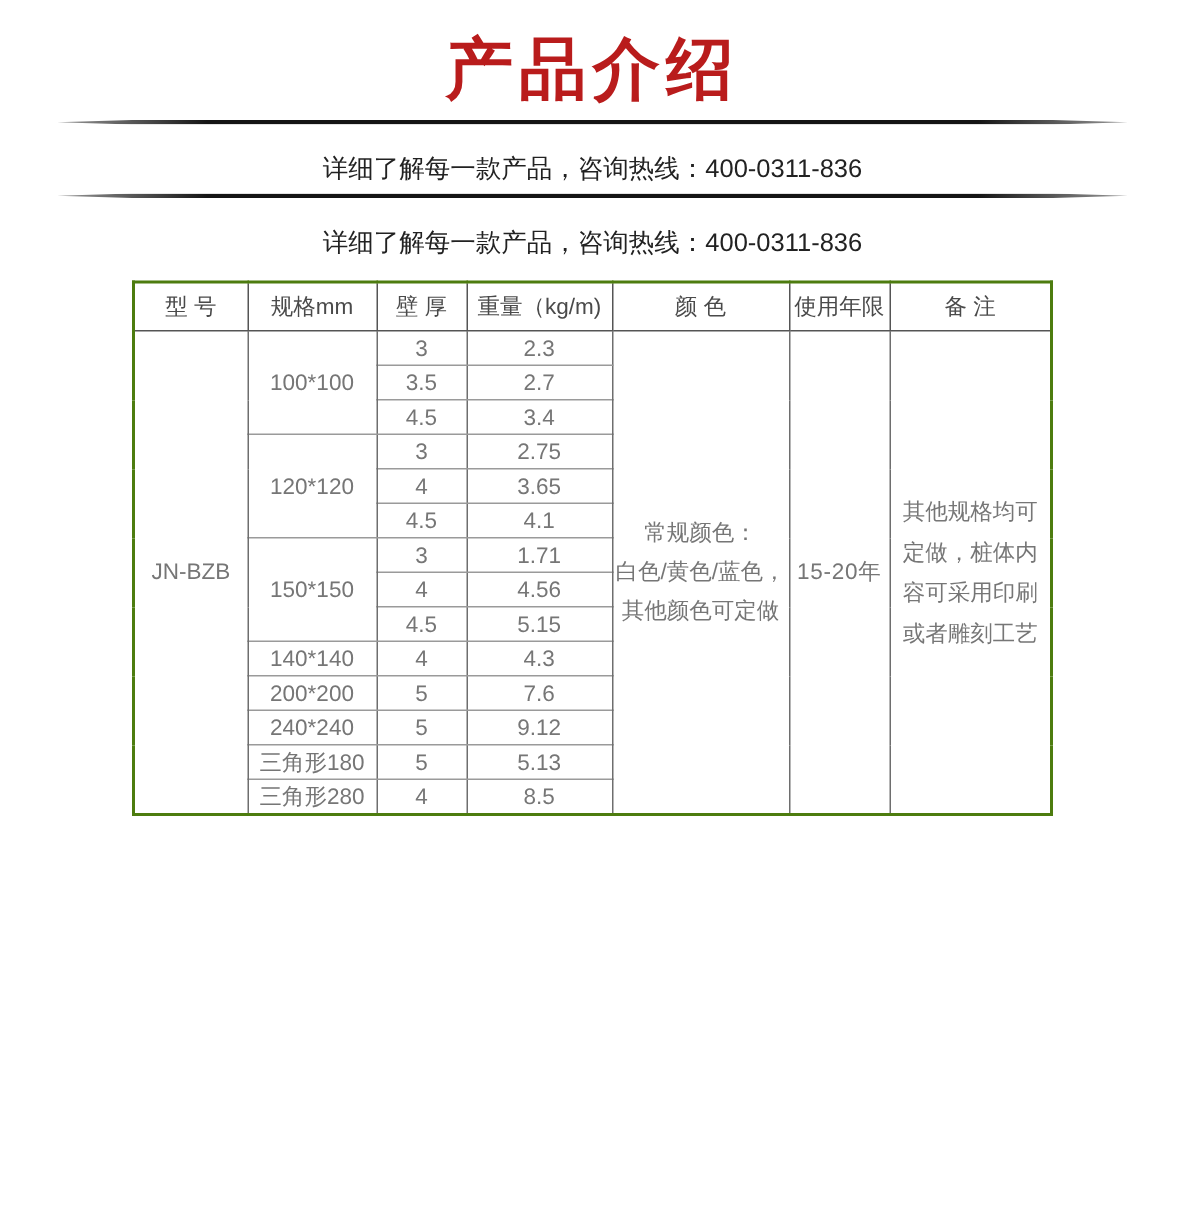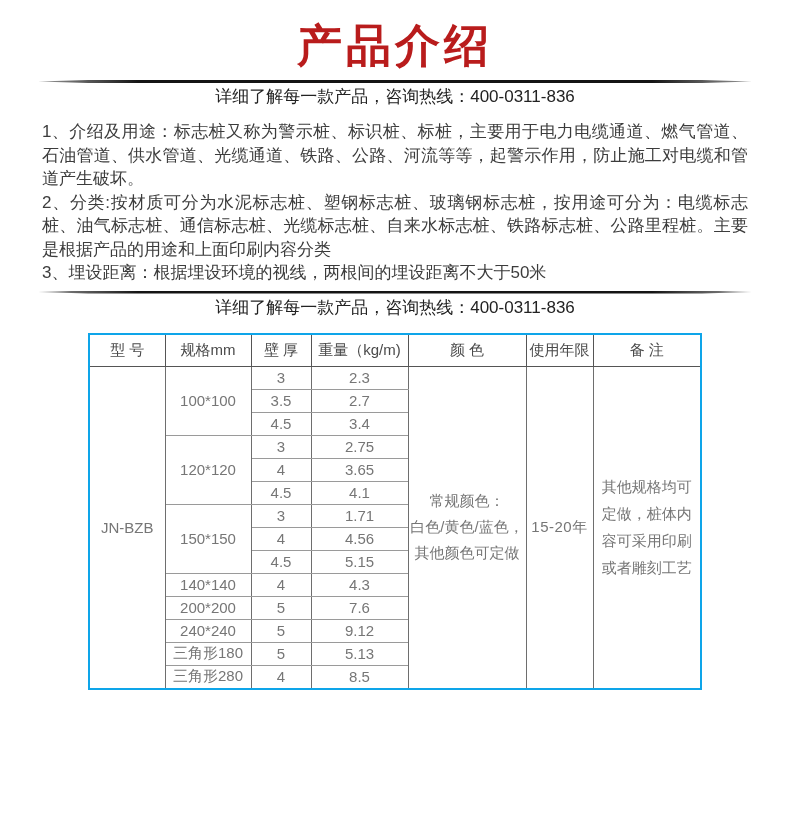--- a/index.html
+++ b/index.html
@@ -21,41 +21,41 @@
 
   
   .divider {
     width: 714px; height: 3px;
     margin: 6px auto 0;
     background: linear-gradient(to right, #9a9a9a, #141414 14%, #141414 86%, #9a9a9a);
     clip-path: polygon(0 50%, 7% 0, 93% 0, 100% 50%, 93% 100%, 7% 100%);
   }
 
   .subtitle {
-    margin-top: 4px;
+    margin-top: 20px;
     text-align: center;
     font-size: 17px; line-height: 20px;
     color: #222222;
   }
 
   .paragraphs {
     margin: 13px 42px 0 42px;
     font-size: 17px; line-height: 23.5px;
     color: #3c3c3c;
     text-align: justify;
   }
   .paragraphs p { margin: 0; padding: 0; }
 
   
   table.spec-table {
     width: 612px;
     margin: 15px auto 0;
     border-collapse: collapse;
     table-layout: fixed;
-    border: 2px solid #0ea5e9;
+    border: 2px solid #4d7c0f;
     font-size: 15px;
     color: #767676;
   }
   .spec-table th, .spec-table td {
     border: 1px solid #9a9a9a;
     border-left-color: #6e6e6e;
     border-right-color: #6e6e6e;
     text-align: center;
     vertical-align: middle;
     padding: 0;
@@ -87,25 +87,20 @@
 </style>
 </head>
 <body>
 
 <div class="page">
 
   <h1 class="big-title">产品介绍</h1>
   <div class="divider"></div>
   <div class="subtitle">详细了解每一款产品，咨询热线：400-0311-836</div>
 
-  <div class="paragraphs">
-    <p>1、介绍及用途：标志桩又称为警示桩、标识桩、标桩，主要用于电力电缆通道、燃气管道、石油管道、供水管道、光缆通道、铁路、公路、河流等等，起警示作用，防止施工对电缆和管道产生破坏。</p>
-    <p>2、分类:按材质可分为水泥标志桩、塑钢标志桩、玻璃钢标志桩，按用途可分为：电缆标志桩、油气标志桩、通信标志桩、光缆标志桩、自来水标志桩、铁路标志桩、公路里程桩。主要是根据产品的用途和上面印刷内容分类</p>
-    <p>3、埋设距离：根据埋设环境的视线，两根间的埋设距离不大于50米</p>
-  </div>
 
   <div class="divider"></div>
   <div class="subtitle">详细了解每一款产品，咨询热线：400-0311-836</div>
 
   <table class="spec-table">
     <colgroup>
       <col class="col-model">
         <col class="col-spec">
         <col class="col-thick">
       <col class="col-weight">

